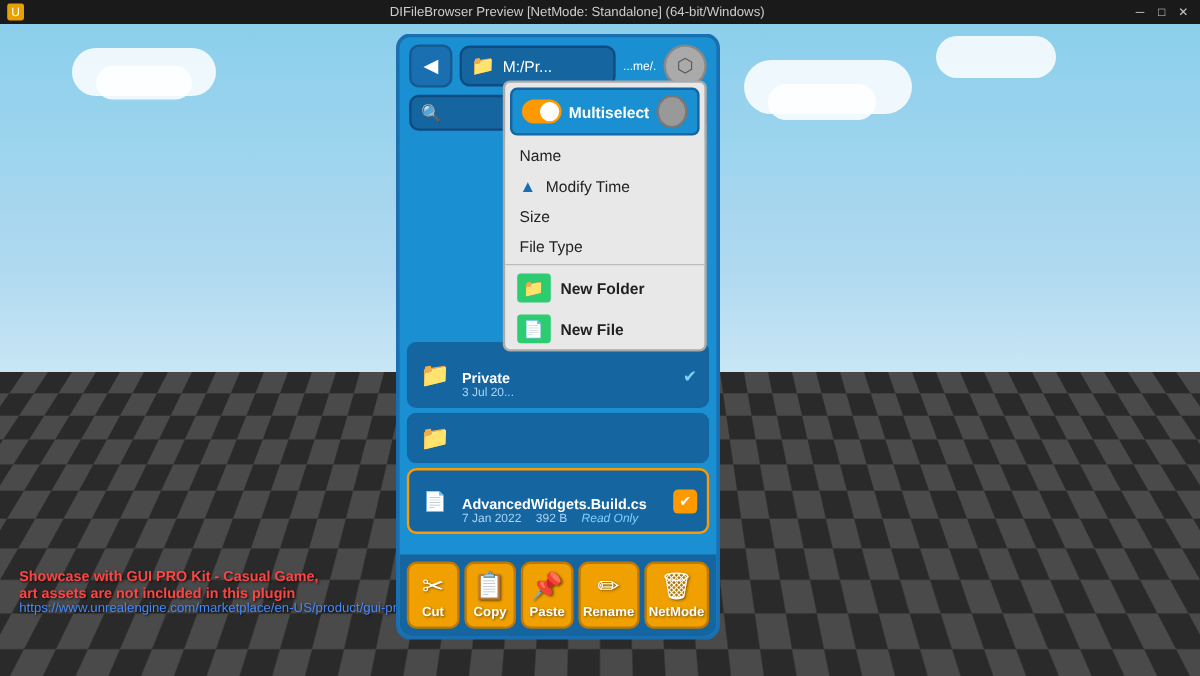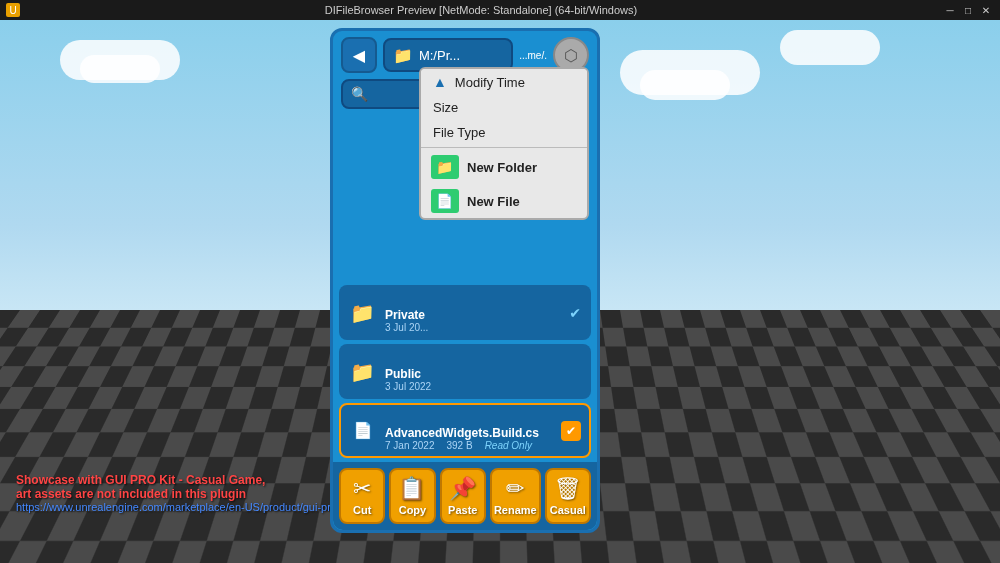--- a/index.html
+++ b/index.html
@@ -496,21 +496,31 @@
 
   <div class="search-row">
     <div class="search-box">
       <span class="search-icon-sym">🔍</span>
       <input class="search-input-field" type="text" placeholder="" style="">
     </div>
   </div>
 
   <div class="sort-dropdown">
 
-
+    <div class="sort-dropdown-header">
+      <div class="toggle-switch">
+        <div class="toggle-knob"></div>
+      </div>
+      <span class="multiselect-label">Multiselect</span>
+      <div class="sort-avatar"></div>
+    </div>
+
+    <div class="sort-option">
+      <span>Name</span>
+    </div>
     <div class="sort-option">
       <span class="sort-option-arrow">▲</span>
       <span>Modify Time</span>
     </div>
     <div class="sort-option">
       <span>Size</span>
     </div>
     <div class="sort-option">
       <span>File Type</span>
     </div>
@@ -534,24 +544,20 @@
       <div class="file-item-icon">📁</div>
       <div class="file-item-info">
         <div class="file-item-name">Private</div>
         <div class="file-item-meta">3 Jul 20...</div>
       </div>
       <span class="folder-check">✔</span>
     </div>
 
     <div class="file-item">
       <div class="file-item-icon">📁</div>
-      <div class="file-item-info">
-        <div class="file-item-name">Public</div>
-        <div class="file-item-meta">3 Jul 2022</div>
-      </div>
     </div>
 
     <div class="file-item selected">
       <div class="file-item-icon" style="font-size:16px;">📄</div>
       <div class="file-item-info">
         <div class="file-item-name">AdvancedWidgets.Build.cs</div>
         <div class="file-item-meta-row">
           <span class="file-item-meta">7 Jan 2022</span>
           <span class="file-item-meta">392 B</span>
           <span class="read-only-badge">Read Only</span>
@@ -574,21 +580,21 @@
     <div class="tool-btn">
       <span class="tool-btn-icon">📌</span>
       <span class="tool-btn-label">Paste</span>
     </div>
     <div class="tool-btn">
       <span class="tool-btn-icon">✏</span>
       <span class="tool-btn-label">Rename</span>
     </div>
     <div class="tool-btn">
       <span class="tool-btn-icon">🗑</span>
-      <span class="tool-btn-label">Casual</span>
+      <span class="tool-btn-label">NetMode</span>
     </div>
   </div>
 
 </div>
 
 <div class="watermark">
   <div class="watermark-line1">Showcase with GUI PRO Kit - Casual Game,</div>
   <div class="watermark-line2">art assets are not included in this plugin</div>
   <div class="watermark-link">https://www.unrealengine.com/marketplace/en-US/product/gui-pro-kit-casual-game</div>
 </div>

